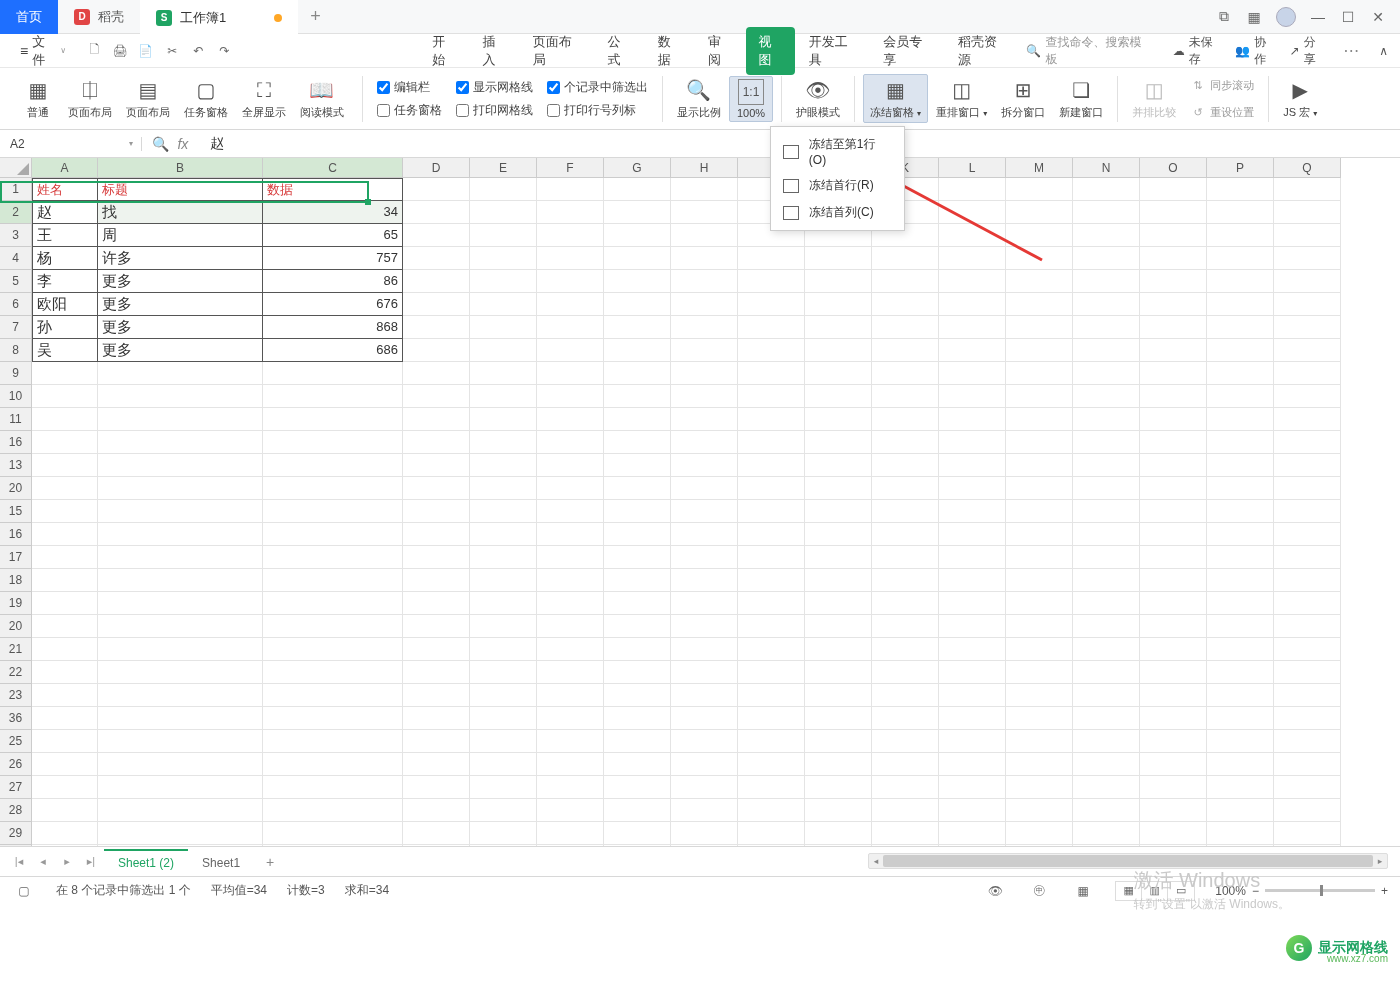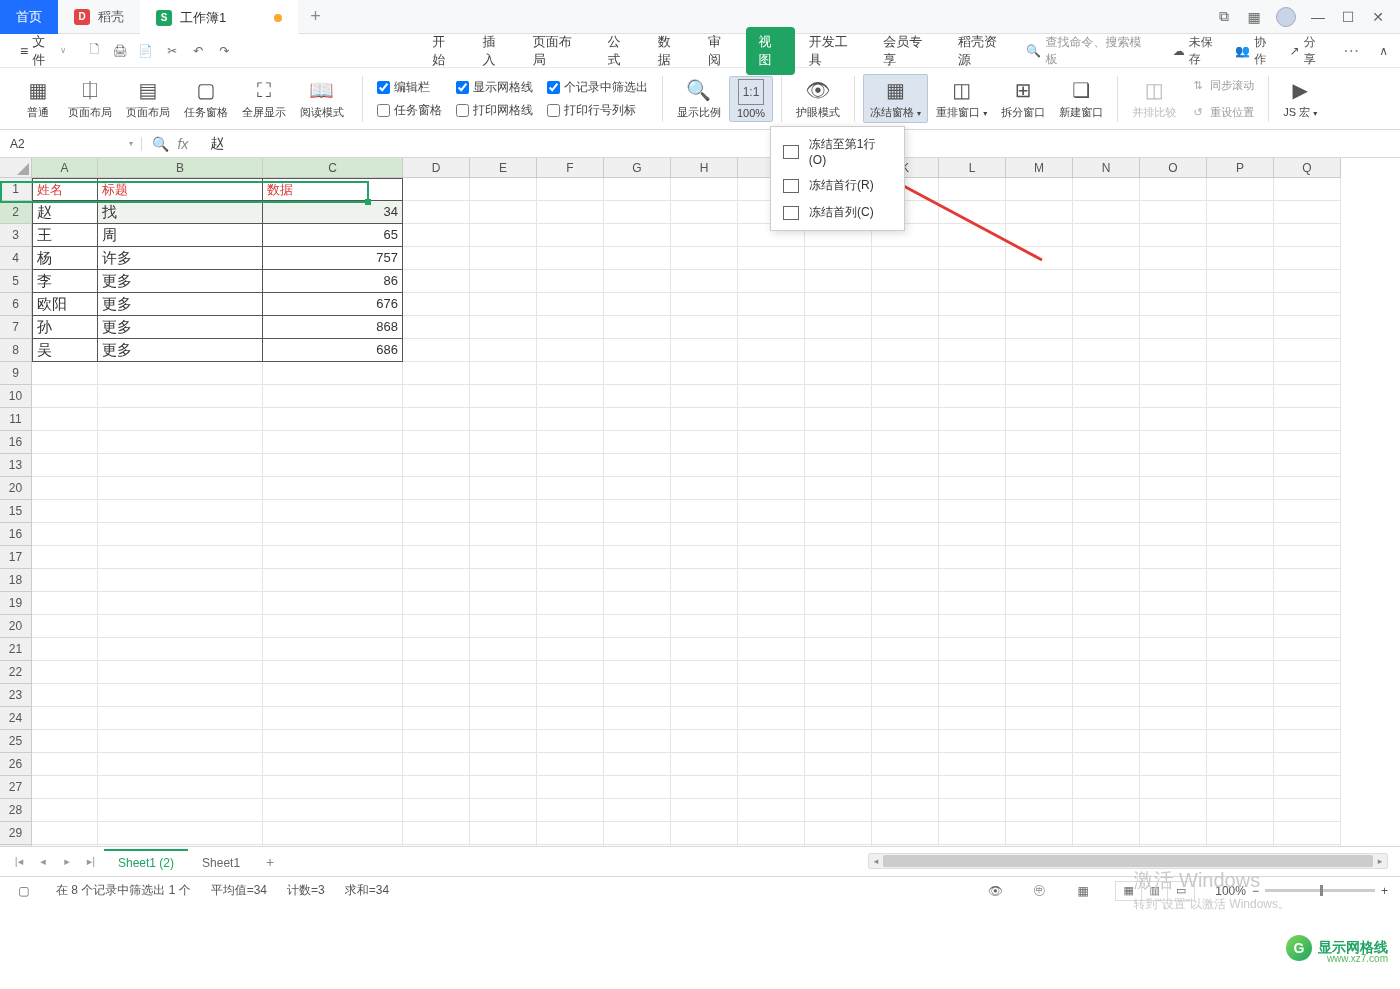--- a/index.html
+++ b/index.html
@@ -382,21 +382,21 @@
       <div class="rh">20</div>
       <div class="rh">15</div>
       <div class="rh">16</div>
       <div class="rh">17</div>
       <div class="rh">18</div>
       <div class="rh">19</div>
       <div class="rh">20</div>
       <div class="rh">21</div>
       <div class="rh">22</div>
       <div class="rh">23</div>
-      <div class="rh">24</div>
+      <div class="rh">36</div>
       <div class="rh">25</div>
       <div class="rh">26</div>
       <div class="rh">27</div>
       <div class="rh">28</div>
       <div class="rh">29</div>
       <div class="rh">30</div>
     </div>
   <div class="cells" id="cells">
       <div class="row">
         <div class="cell data data-top data-left hdr" style="width: 66px;">姓名</div>

